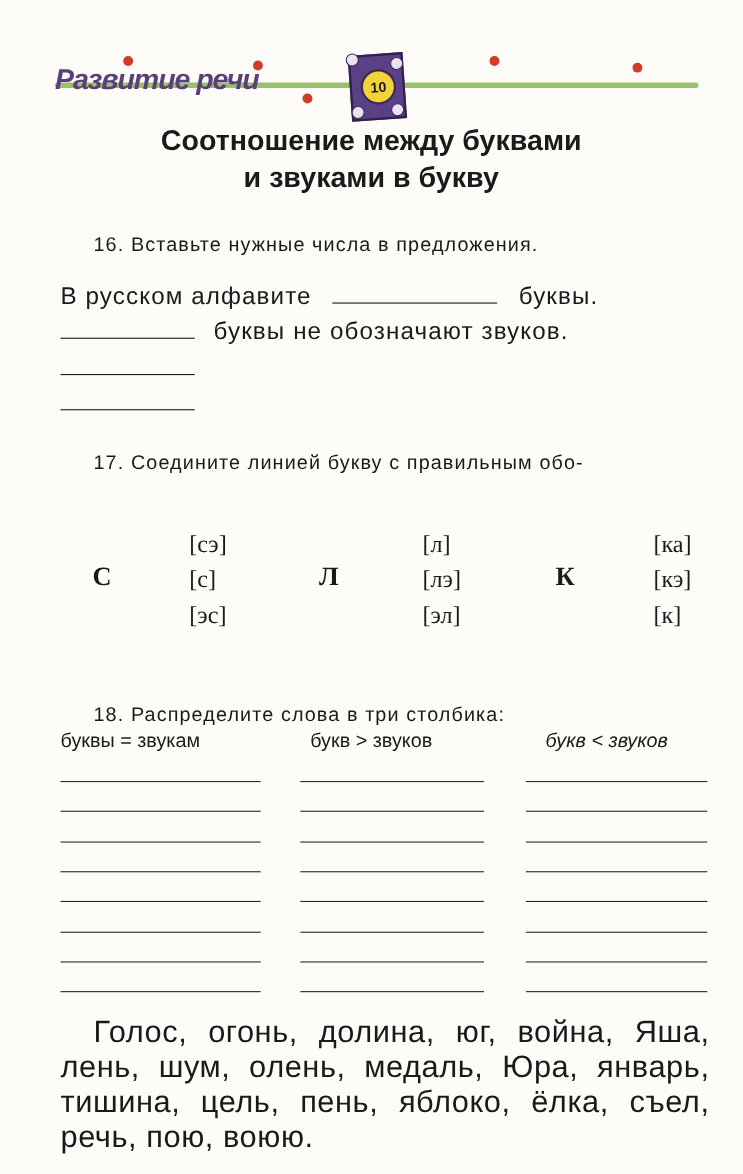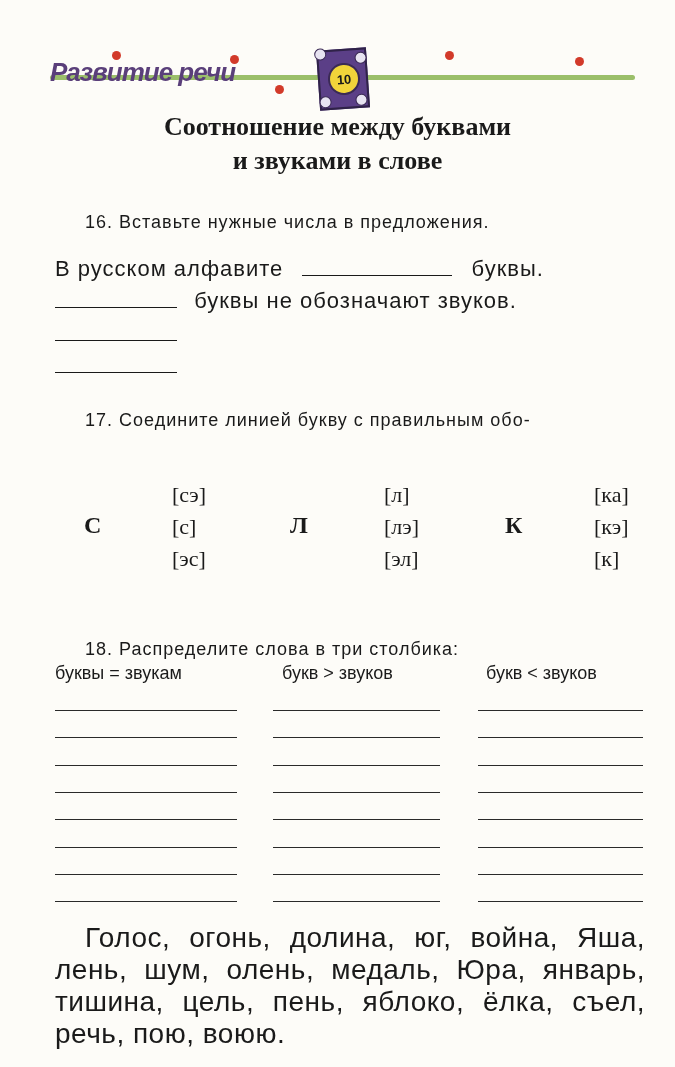--- a/index.html
+++ b/index.html
@@ -7,21 +7,21 @@
   .page{position:absolute;left:0;top:0;width:675px;height:1067px;}
   
   .banner{position:absolute;left:50px;top:45px;width:585px;height:60px;}
   .banner-line{position:absolute;left:0;top:30px;width:585px;height:5px;background:#9bbf6a;border-radius:3px;}
   .banner-left{position:absolute;left:0;top:12px;font-family:"Liberation Sans",sans-serif;font-weight:bold;font-size:26px;color:#5a3f7a;letter-spacing:-1px;font-style:italic;}
   .banner-right{position:absolute;right:0;top:12px;font-family:"Liberation Sans",sans-serif;font-weight:bold;font-size:26px;color:#5a3f7a;letter-spacing:-1px;font-style:italic;}
   .dot{position:absolute;width:9px;height:9px;border-radius:50%;background:#d23a2a;}
   .badge{position:absolute;left:268px;top:4px;width:46px;height:56px;background:#5b3f87;border:2px solid #2f2248;transform:rotate(-4deg);}
   .badge-inner{position:absolute;left:8px;top:12px;width:28px;height:28px;border-radius:50%;background:#f2d43a;border:2px solid #3b2a55;display:flex;align-items:center;justify-content:center;font-family:"Liberation Sans",sans-serif;font-weight:bold;font-size:13px;color:#1a1a1a;}
   .badge-ball{position:absolute;width:10px;height:10px;border-radius:50%;background:#e7e3f1;border:1px solid #3b2a55;}
-  h1{position:absolute;left:0;width:675px;text-align:center;font-family:Liberation Serif, serif;font-weight:bold;font-size:26px;margin:0;line-height:34px;}
+  h1{position:absolute;left:0;width:675px;text-align:center;font-family:Liberation Sans, sans-serif;font-weight:bold;font-size:26px;margin:0;line-height:34px;}
   .task{position:absolute;font-family:"Liberation Sans",sans-serif;font-size:18px;letter-spacing:1px;}
   .line-text{position:absolute;font-family:"Liberation Sans",sans-serif;font-size:22px;letter-spacing:1px;white-space:nowrap;}
   .blank{display:inline-block;border-bottom:1.5px solid #1a1a1a;height:20px;vertical-align:baseline;}
   .letter{position:absolute;font-family:"Liberation Serif",serif;font-weight:bold;font-size:24px;}
   .sound{position:absolute;font-family:"Liberation Serif",serif;font-size:22px;}
   .colhead{position:absolute;font-family:"Liberation Sans",sans-serif;font-size:18px;}
   .rule{position:absolute;height:0;border-bottom:1.5px solid #2a2a2a;}
   .words{position:absolute;left:55px;top:922px;width:590px;font-family:"Liberation Sans",sans-serif;font-size:28px;line-height:32px;text-align:justify;text-indent:30px;letter-spacing:0.5px;}
 </style>
 </head>
@@ -40,21 +40,21 @@
       <span class="badge-ball" style="left:36px;top:2px;"></span>
       <span class="badge-ball" style="left:-2px;top:44px;"></span>
       <span class="badge-ball" style="left:34px;top:44px;"></span>
       <div class="badge-inner">10</div>
     </div>
     <span class="dot" style="left:395px;top:6px;"></span>
     <span class="dot" style="left:525px;top:12px;"></span>
   </div>
 
   <h1 style="top:110px;">Соотношение между буквами</h1>
-  <h1 style="top:144px;">и звуками в слове</h1>
+  <h1 style="top:144px;">и звуками в букву</h1>
 
   <div class="task" style="left:85px;top:212px;">16. Вставьте нужные числа в предложения.</div>
 
   <div class="line-text" style="left:55px;top:255px;">
     <span>В русском алфавите</span>
     <span class="blank" style="width:150px;margin:0 12px;"></span>
     <span>буквы.</span>
   </div>
   <div class="line-text" style="left:55px;top:287px;">
     <span class="blank" style="width:122px;margin-right:10px;"></span>
@@ -81,21 +81,21 @@
 
   <div class="letter" style="left:505px;top:512px;">К</div>
   <div class="sound" style="left:594px;top:482px;">[ка]</div>
   <div class="sound" style="left:594px;top:514px;">[кэ]</div>
   <div class="sound" style="left:594px;top:546px;">[к]</div>
 
   <div class="task" style="left:85px;top:608px;margin-top:31px;">18. Распределите слова в три столбика:</div>
 
   <div class="colhead" style="left:55px;top:663px;">буквы = звукам</div>
   <div class="colhead" style="left:282px;top:663px;">букв &gt; звуков</div>
-  <div class="colhead" style="left:486px;top:663px;">букв &lt; звуков</div>
+  <div class="colhead" style="left:496px;top:663px;font-style:italic;">букв &lt; звуков</div>
 
   <div id="rules">
       <div class="rule" style="left: 55px; top: 710px; width: 182px;"></div>
       <div class="rule" style="left: 273px; top: 710px; width: 167px;"></div>
       <div class="rule" style="left: 478px; top: 710px; width: 165px;"></div>
       <div class="rule" style="left: 55px; top: 737.3px; width: 182px;"></div>
       <div class="rule" style="left: 273px; top: 737.3px; width: 167px;"></div>
       <div class="rule" style="left: 478px; top: 737.3px; width: 165px;"></div>
       <div class="rule" style="left: 55px; top: 764.6px; width: 182px;"></div>
       <div class="rule" style="left: 273px; top: 764.6px; width: 167px;"></div>

